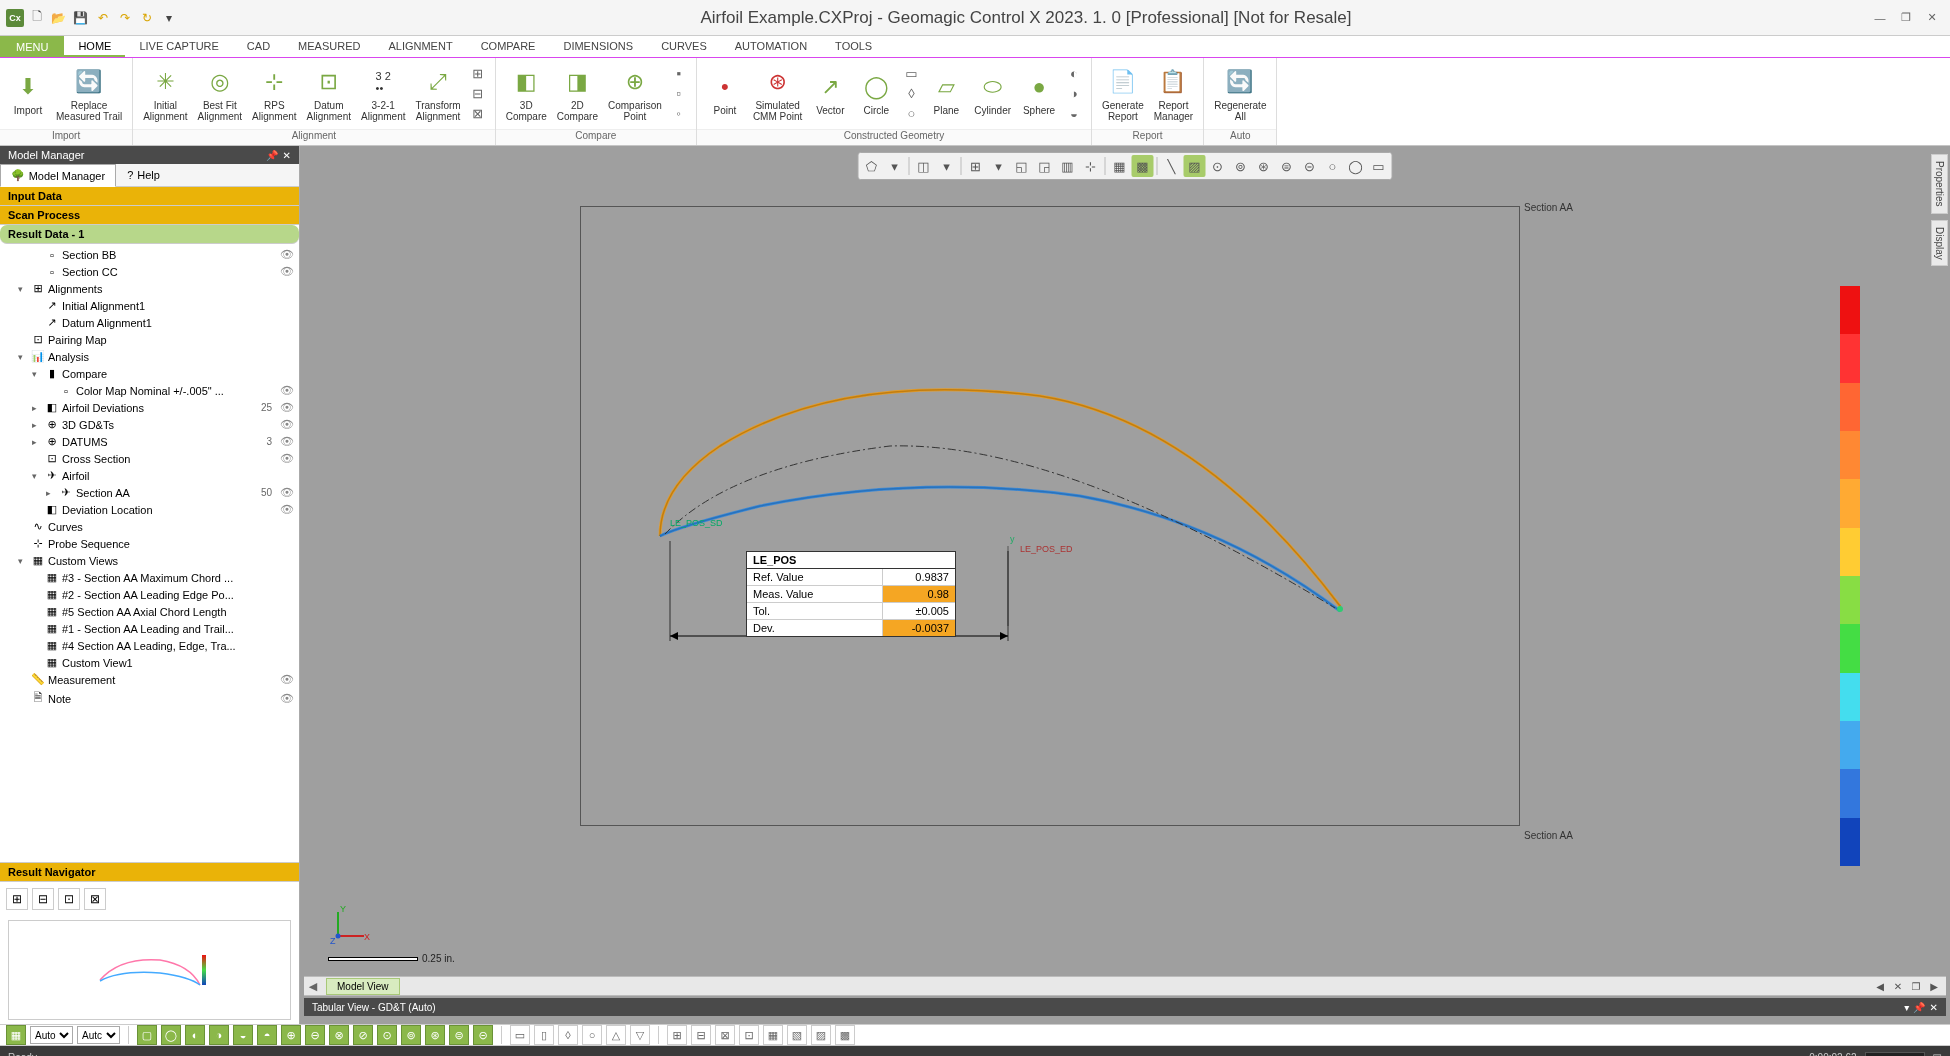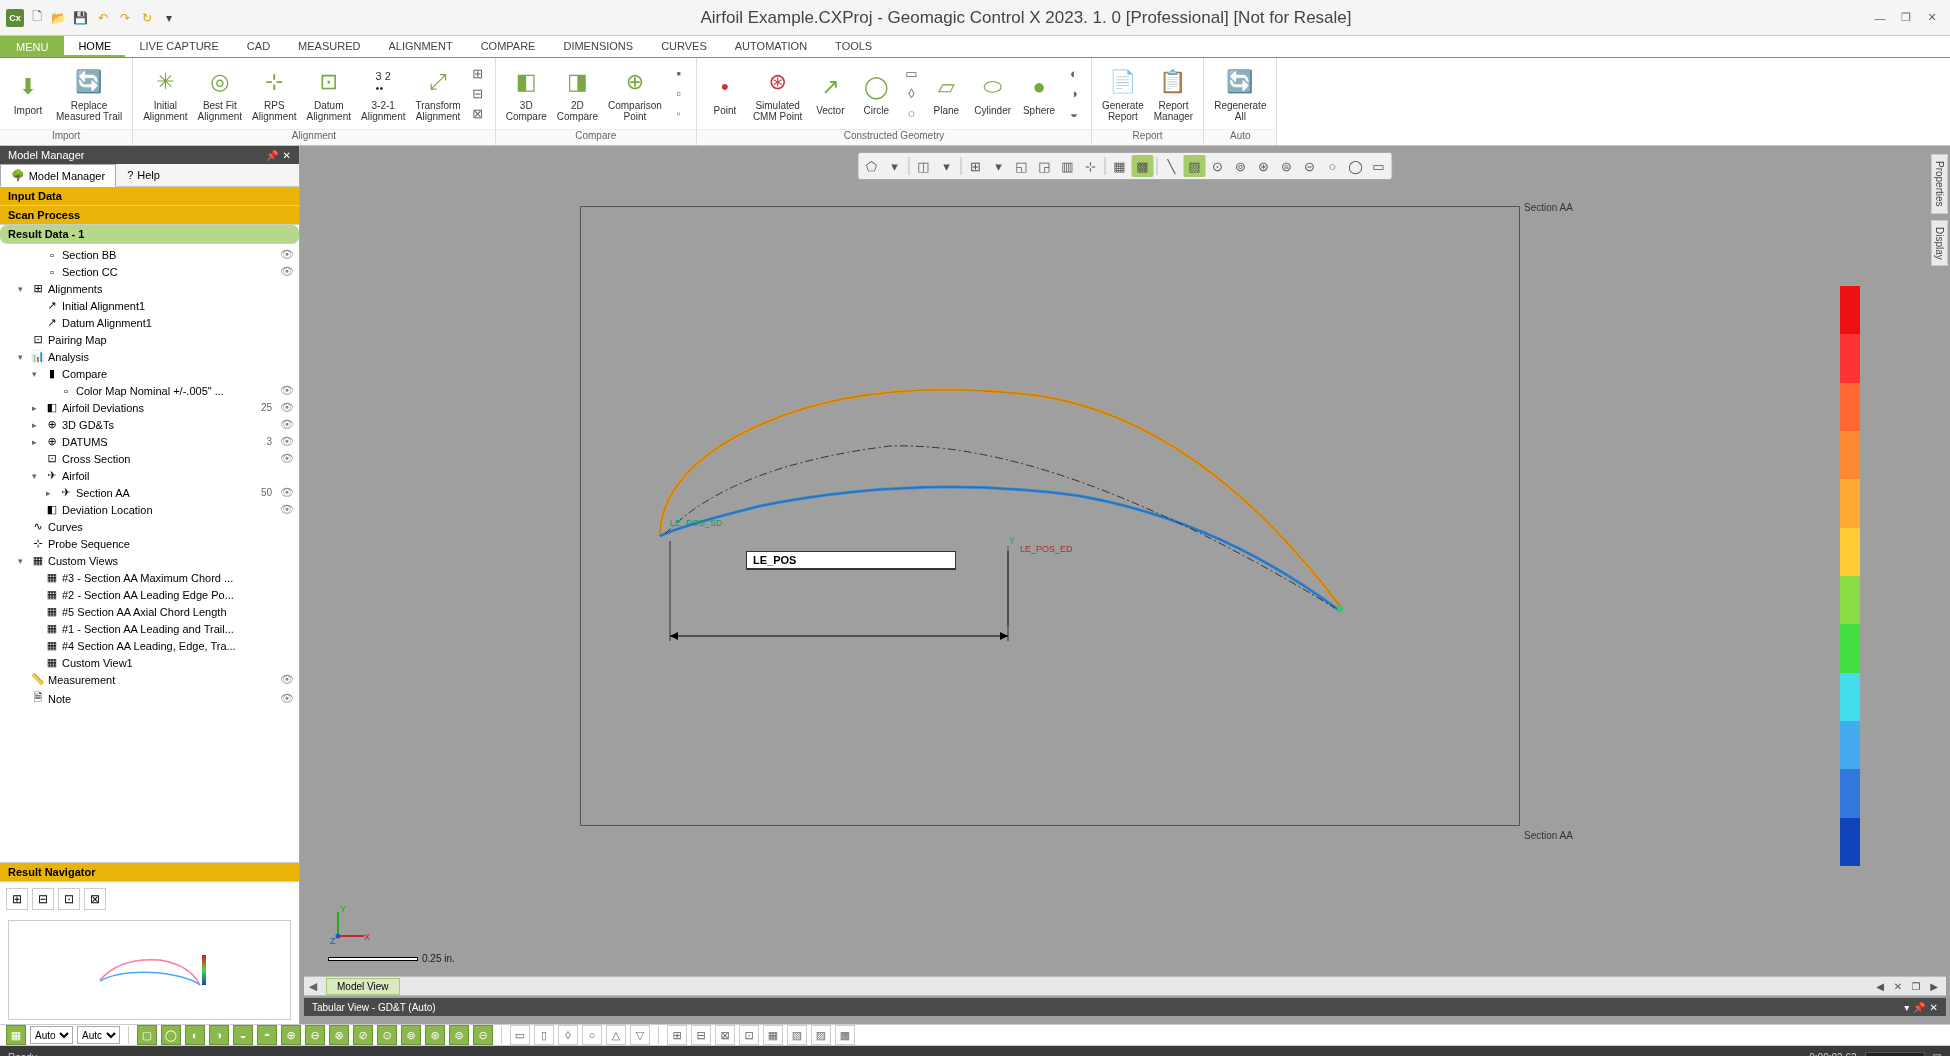--- a/index.html
+++ b/index.html
@@ -557,20 +557,38 @@
         <polygon points="368,270 360,266 360,274" fill="#000"></polygon>
         <line x1="30" y1="175" x2="30" y2="275" stroke="#000" stroke-width="0.7"></line>
         <line x1="368" y1="185" x2="368" y2="275" stroke="#000" stroke-width="0.7"></line>
       </g>
 
       <circle cx="700" cy="243" r="3" fill="#2ecc71"></circle>
     </svg>
 
     <div class="callout-box" style="top:405px;left:446px;width:210px">
       <div class="callout-title">LE_POS</div>
+      <div id="callout-rows">
+          <div class="callout-row">
+            <div class="callout-key">Ref. Value</div>
+            <div class="callout-val">0.9837</div>
+          </div>
+          <div class="callout-row hl">
+            <div class="callout-key">Meas. Value</div>
+            <div class="callout-val">0.98</div>
+          </div>
+          <div class="callout-row">
+            <div class="callout-key">Tol.</div>
+            <div class="callout-val">±0.005</div>
+          </div>
+          <div class="callout-row hl">
+            <div class="callout-key">Dev.</div>
+            <div class="callout-val">-0.0037</div>
+          </div>
+        </div>
     </div>
 
     <svg class="axis-triad" viewBox="0 0 40 40">
       <line x1="8" y1="32" x2="8" y2="8" stroke="#2a2" stroke-width="2"></line>
         <text x="10" y="8" font-size="9" fill="#2a2">Y</text>
       <line x1="8" y1="32" x2="34" y2="32" stroke="#c22" stroke-width="2"></line>
         <text x="34" y="36" font-size="9" fill="#c22">X</text>
       <circle cx="8" cy="32" r="2.5" fill="#25c"></circle>
         <text x="0" y="40" font-size="9" fill="#25c">Z</text>
     </svg>

